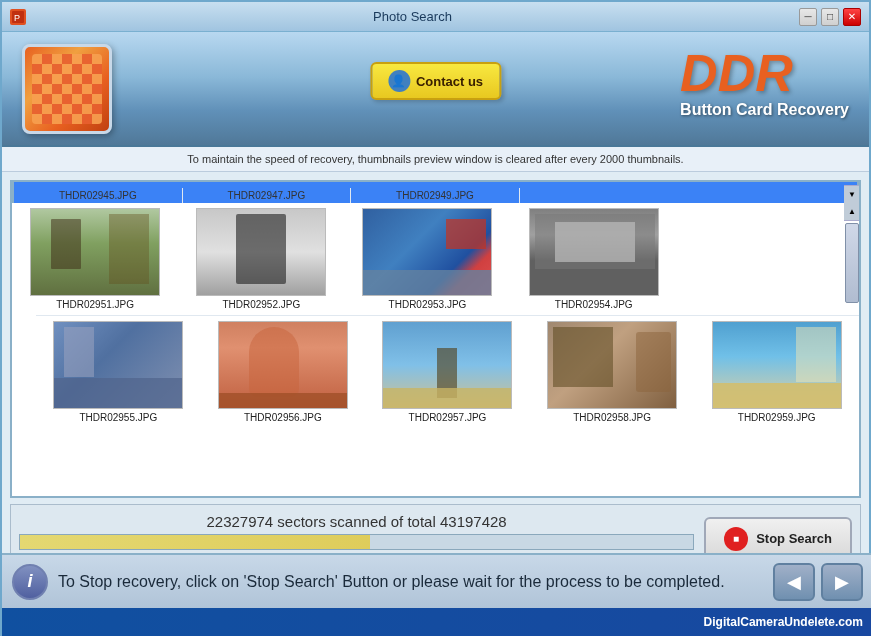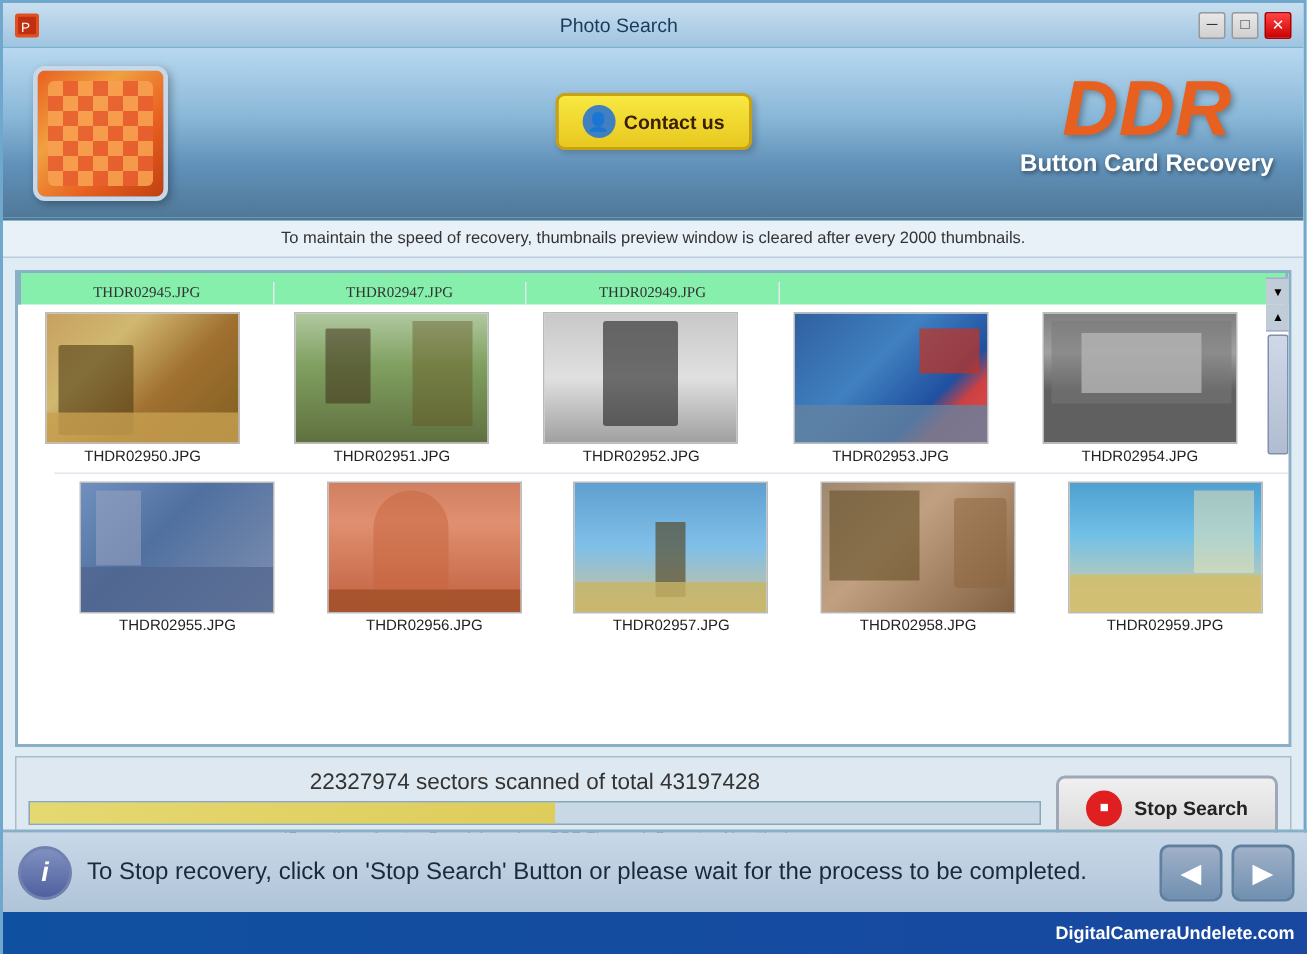--- a/index.html
+++ b/index.html
@@ -99,21 +99,20 @@
       right: 20px;
       top: 15px;
     }
     .brand-ddr {
       font-size: 52px;
       font-weight: bold;
       color: #e86020;
       text-shadow: 2px 2px 4px rgba(0,0,0,0.3);
       line-height: 1;
       font-style: italic;
-      text-align: center;
     }
     .brand-sub {
       font-size: 16px;
       color: white;
       text-align: right;
       margin-top: 2px;
       text-shadow: 1px 1px 3px rgba(0,0,0,0.5);
       font-weight: bold;
     }
 
@@ -309,24 +308,23 @@
     }
     .photo-6 { background: linear-gradient(135deg, #b09050, #d0b060, #604020); }
     .photo-7 { background: linear-gradient(135deg, #a05030, #d08050, #e0a060); }
     .photo-8 { background: linear-gradient(135deg, #6090a0, #40708a, #a0c0d0); }
     .photo-9 { background: linear-gradient(135deg, #d0a060, #e0c080, #8060a0, #c0a070); }
     .photo-10 { background: linear-gradient(135deg, #70a050, #509030, #a0c080); }
 
     .label-row {
       display: grid;
       grid-template-columns: repeat(5, 1fr);
-      background: #86efac;
+      background: #3b82f6;
       border-left: 2px solid #8ab0c8;
       border-right: 2px solid #8ab0c8;
-      font-family: Liberation Serif, serif;
     }
     .label-cell {
       text-align: center;
       font-size: 10px;
       color: #333;
       padding: 2px 0;
       border-right: 1px solid #e0e8f0;
     }
     .photo-cols {
       display: grid;
@@ -396,27 +394,20 @@
 
     <div class="label-row" style="padding-top:6px;">
       <div class="label-cell">THDR02945.JPG</div>
       <div class="label-cell">THDR02947.JPG</div>
       <div class="label-cell">THDR02949.JPG</div>
     </div>
 
     <div style="display:flex;">
       <div class="photo-cols">
         <div class="photo-cell">
-          <div class="photo-img photo-6" style="background:linear-gradient(135deg,#c8a060 0%,#d0b870 30%,#a07030 60%,#806020 100%);position:relative;overflow:hidden;">
-            <div style="position:absolute;bottom:5px;left:8px;width:50px;height:60px;background:rgba(80,60,20,0.6);border-radius:2px;"></div>
-            <div style="position:absolute;bottom:0;left:0;width:100%;height:20px;background:rgba(200,160,80,0.8);"></div>
-          </div>
-          <div class="photo-name">THDR02950.JPG</div>
-        </div>
-        <div class="photo-cell">
           <div class="photo-img photo-7" style="background:linear-gradient(to bottom,#b0c8a0 0%,#80a060 40%,#607040 100%);position:relative;overflow:hidden;">
             <div style="position:absolute;top:10px;left:20px;width:30px;height:50px;background:rgba(60,40,20,0.5);border-radius:1px;"></div>
             <div style="position:absolute;top:5px;right:10px;width:40px;height:70px;background:rgba(100,80,30,0.4);"></div>
           </div>
           <div class="photo-name">THDR02951.JPG</div>
         </div>
         <div class="photo-cell">
           <div class="photo-img photo-8" style="background:linear-gradient(to bottom,#c8c8c8 0%,#e0e0e0 50%,#a0a0a0 100%);position:relative;overflow:hidden;">
             <div style="position:absolute;top:5px;left:50%;transform:translateX(-50%);width:50px;height:70px;background:rgba(30,30,30,0.6);border-radius:2px;"></div>
           </div>

